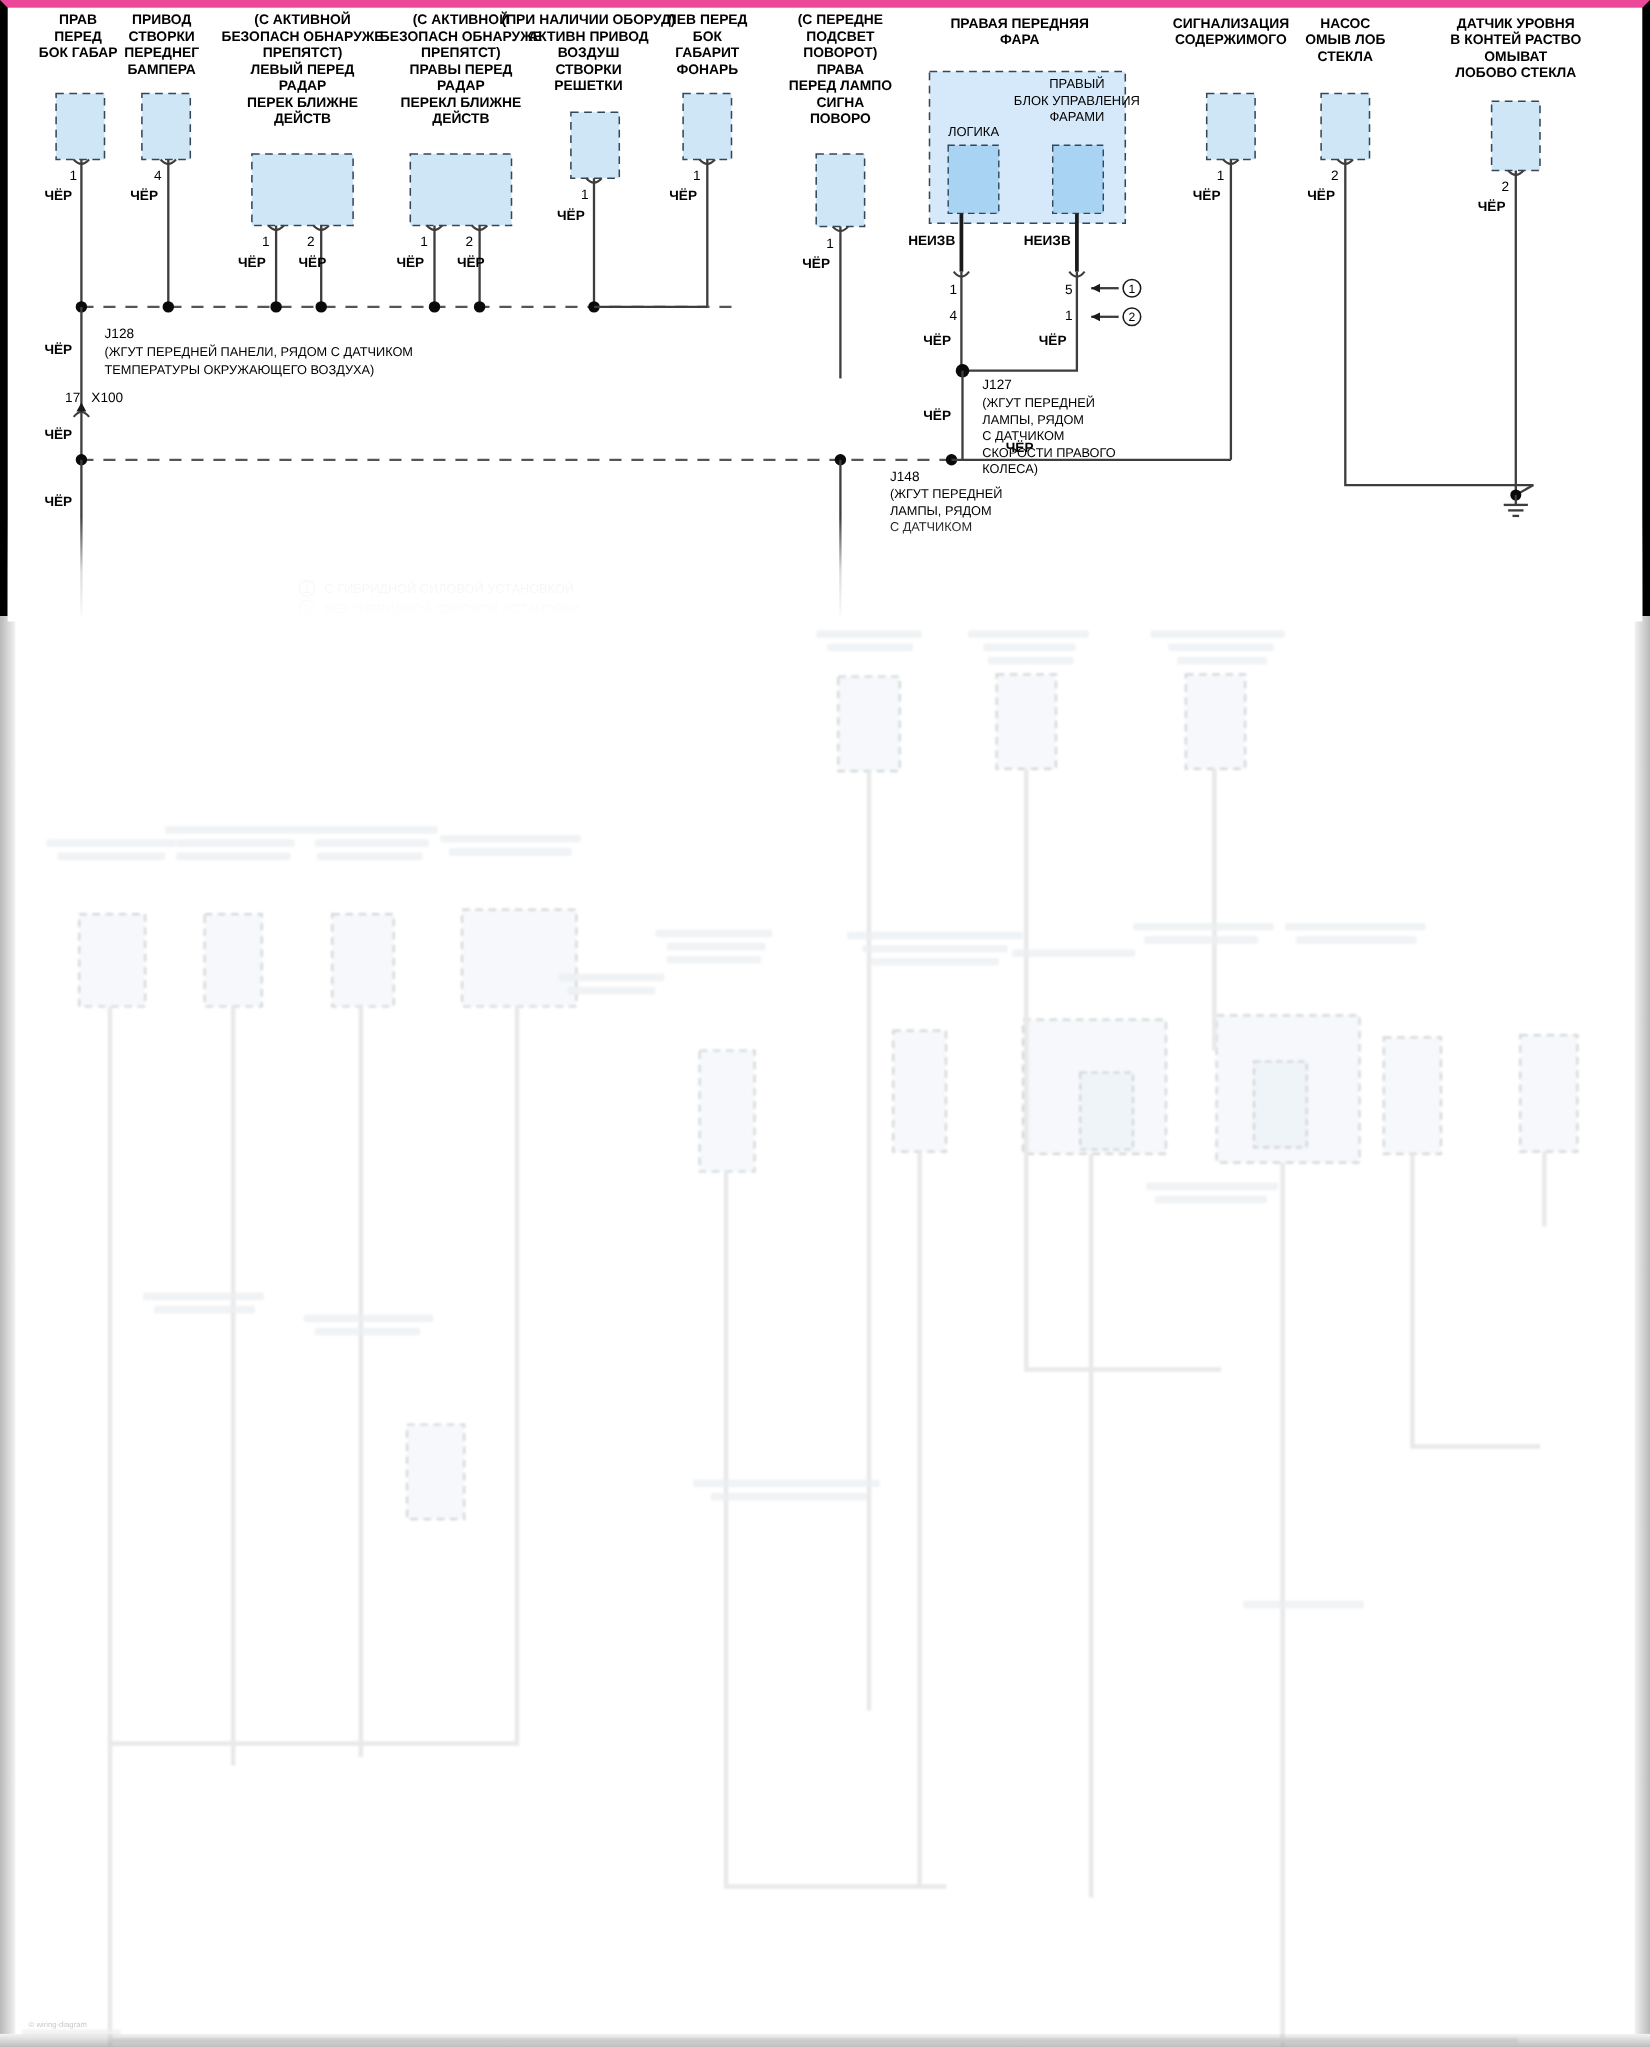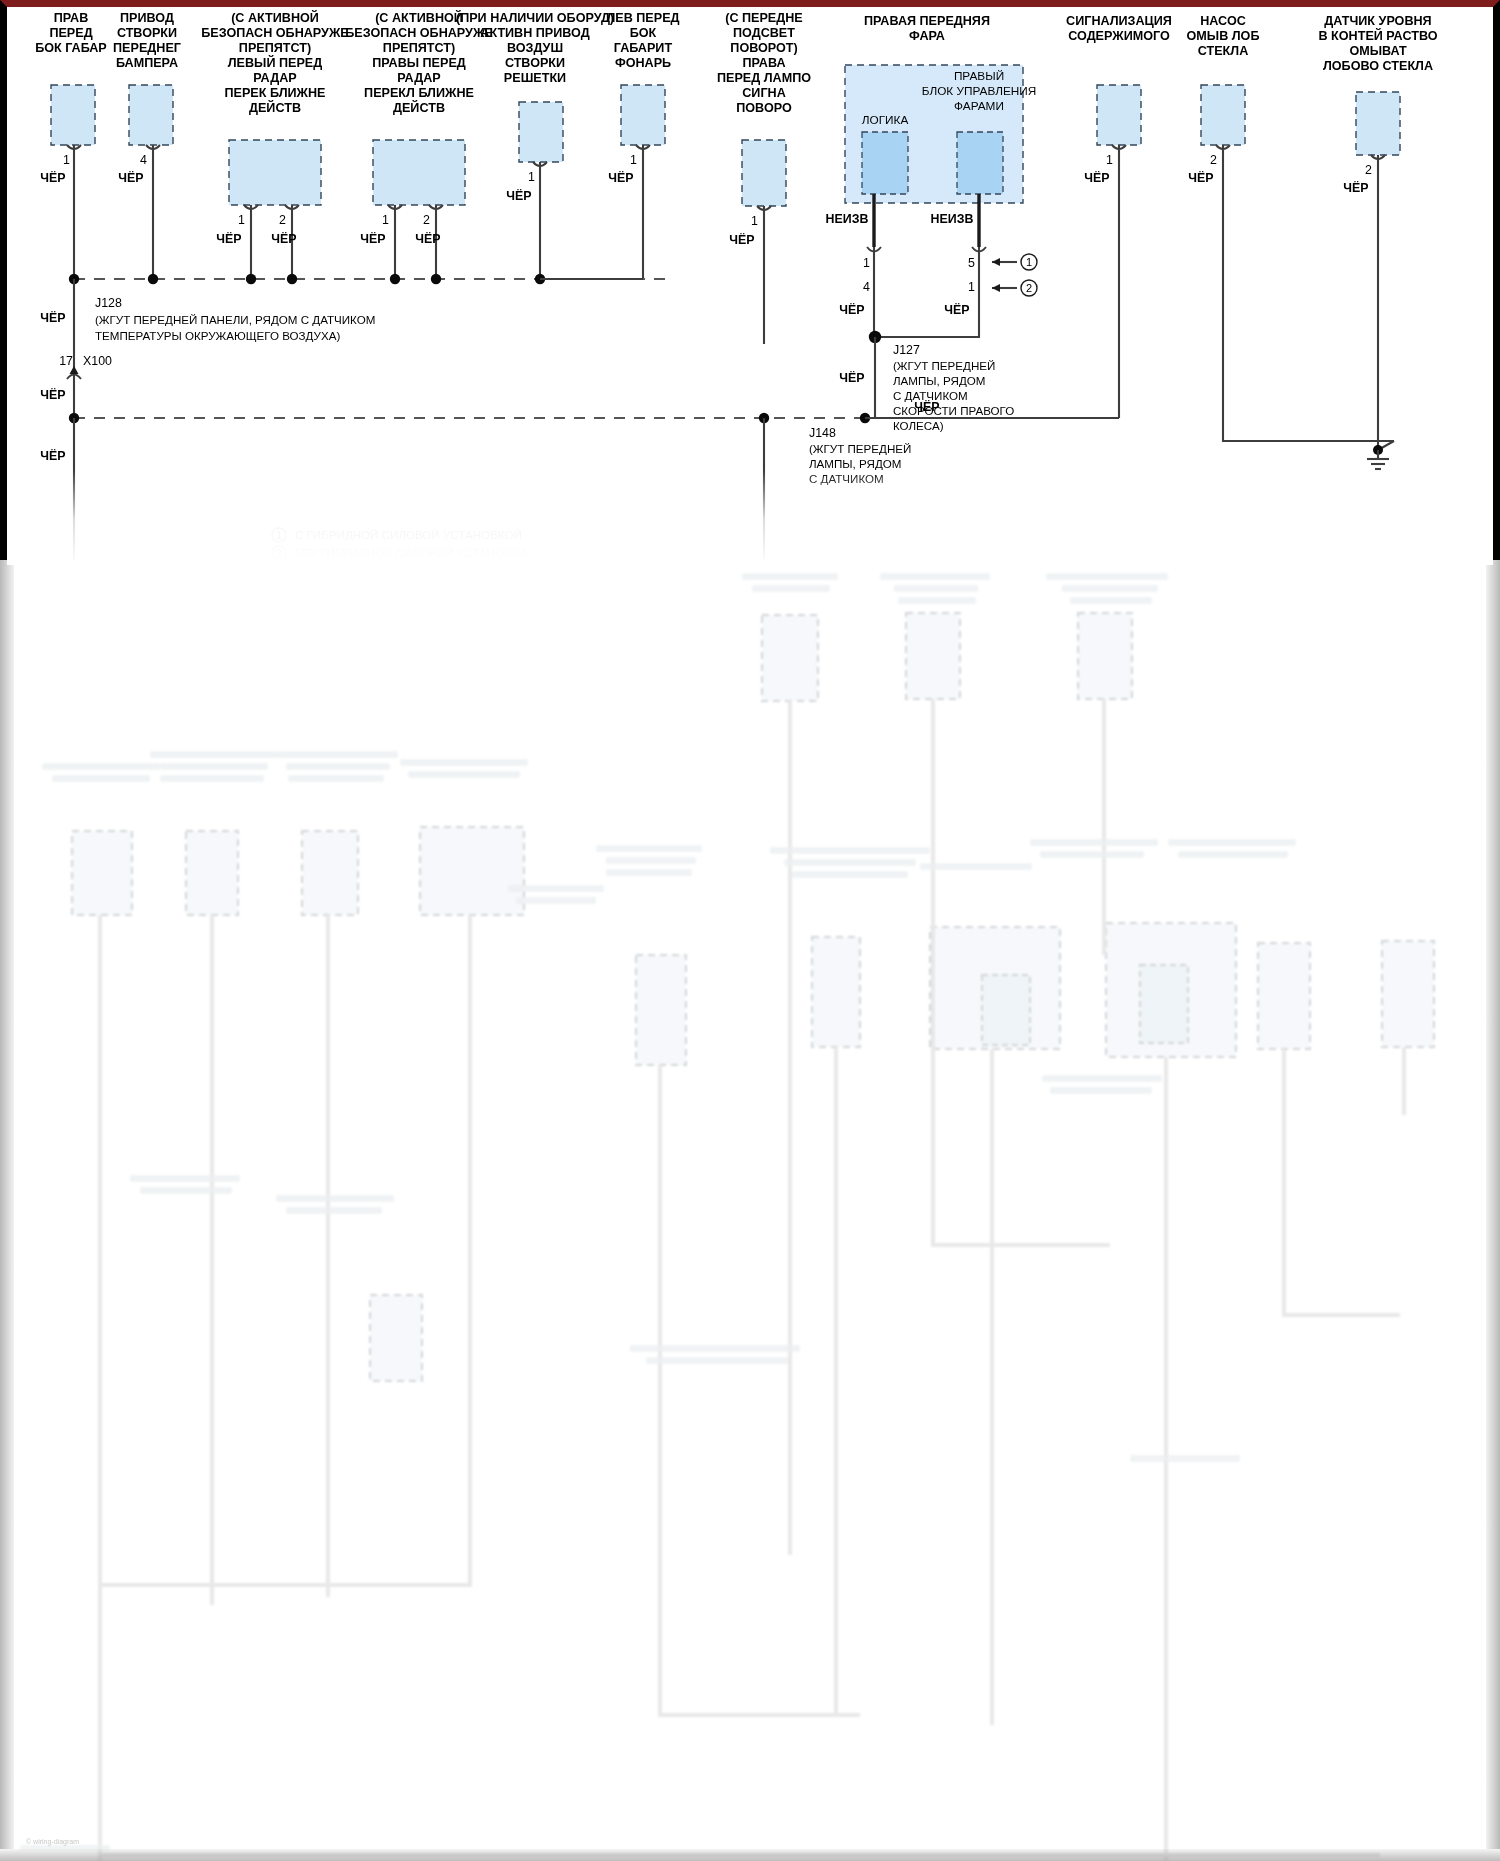--- a/index.html
+++ b/index.html
@@ -7,21 +7,21 @@
   body{font-family:"Liberation Sans","DejaVu Sans",sans-serif;}
   #page{
     position:relative;
     width:1500px;height:1861px;
     background:#ffffff;
     overflow:hidden;
   }
   
   #top-frame{
     position:absolute;left:0;top:0;width:1500px;height:560px;
-    border-top:7px solid #7f1d1d;border-left:7px solid #000;border-right:7px solid #000;
+    border-top:7px solid #ec4899;border-left:7px solid #000;border-right:7px solid #000;
     box-sizing:border-box;
     background:#fff;
     z-index:5;
   }
   
   #faded{
     position:absolute;left:0;top:555px;width:1500px;height:1306px;
     opacity:.22;filter:blur(1.1px) saturate(.55);
     z-index:1;
     pointer-events:none;

